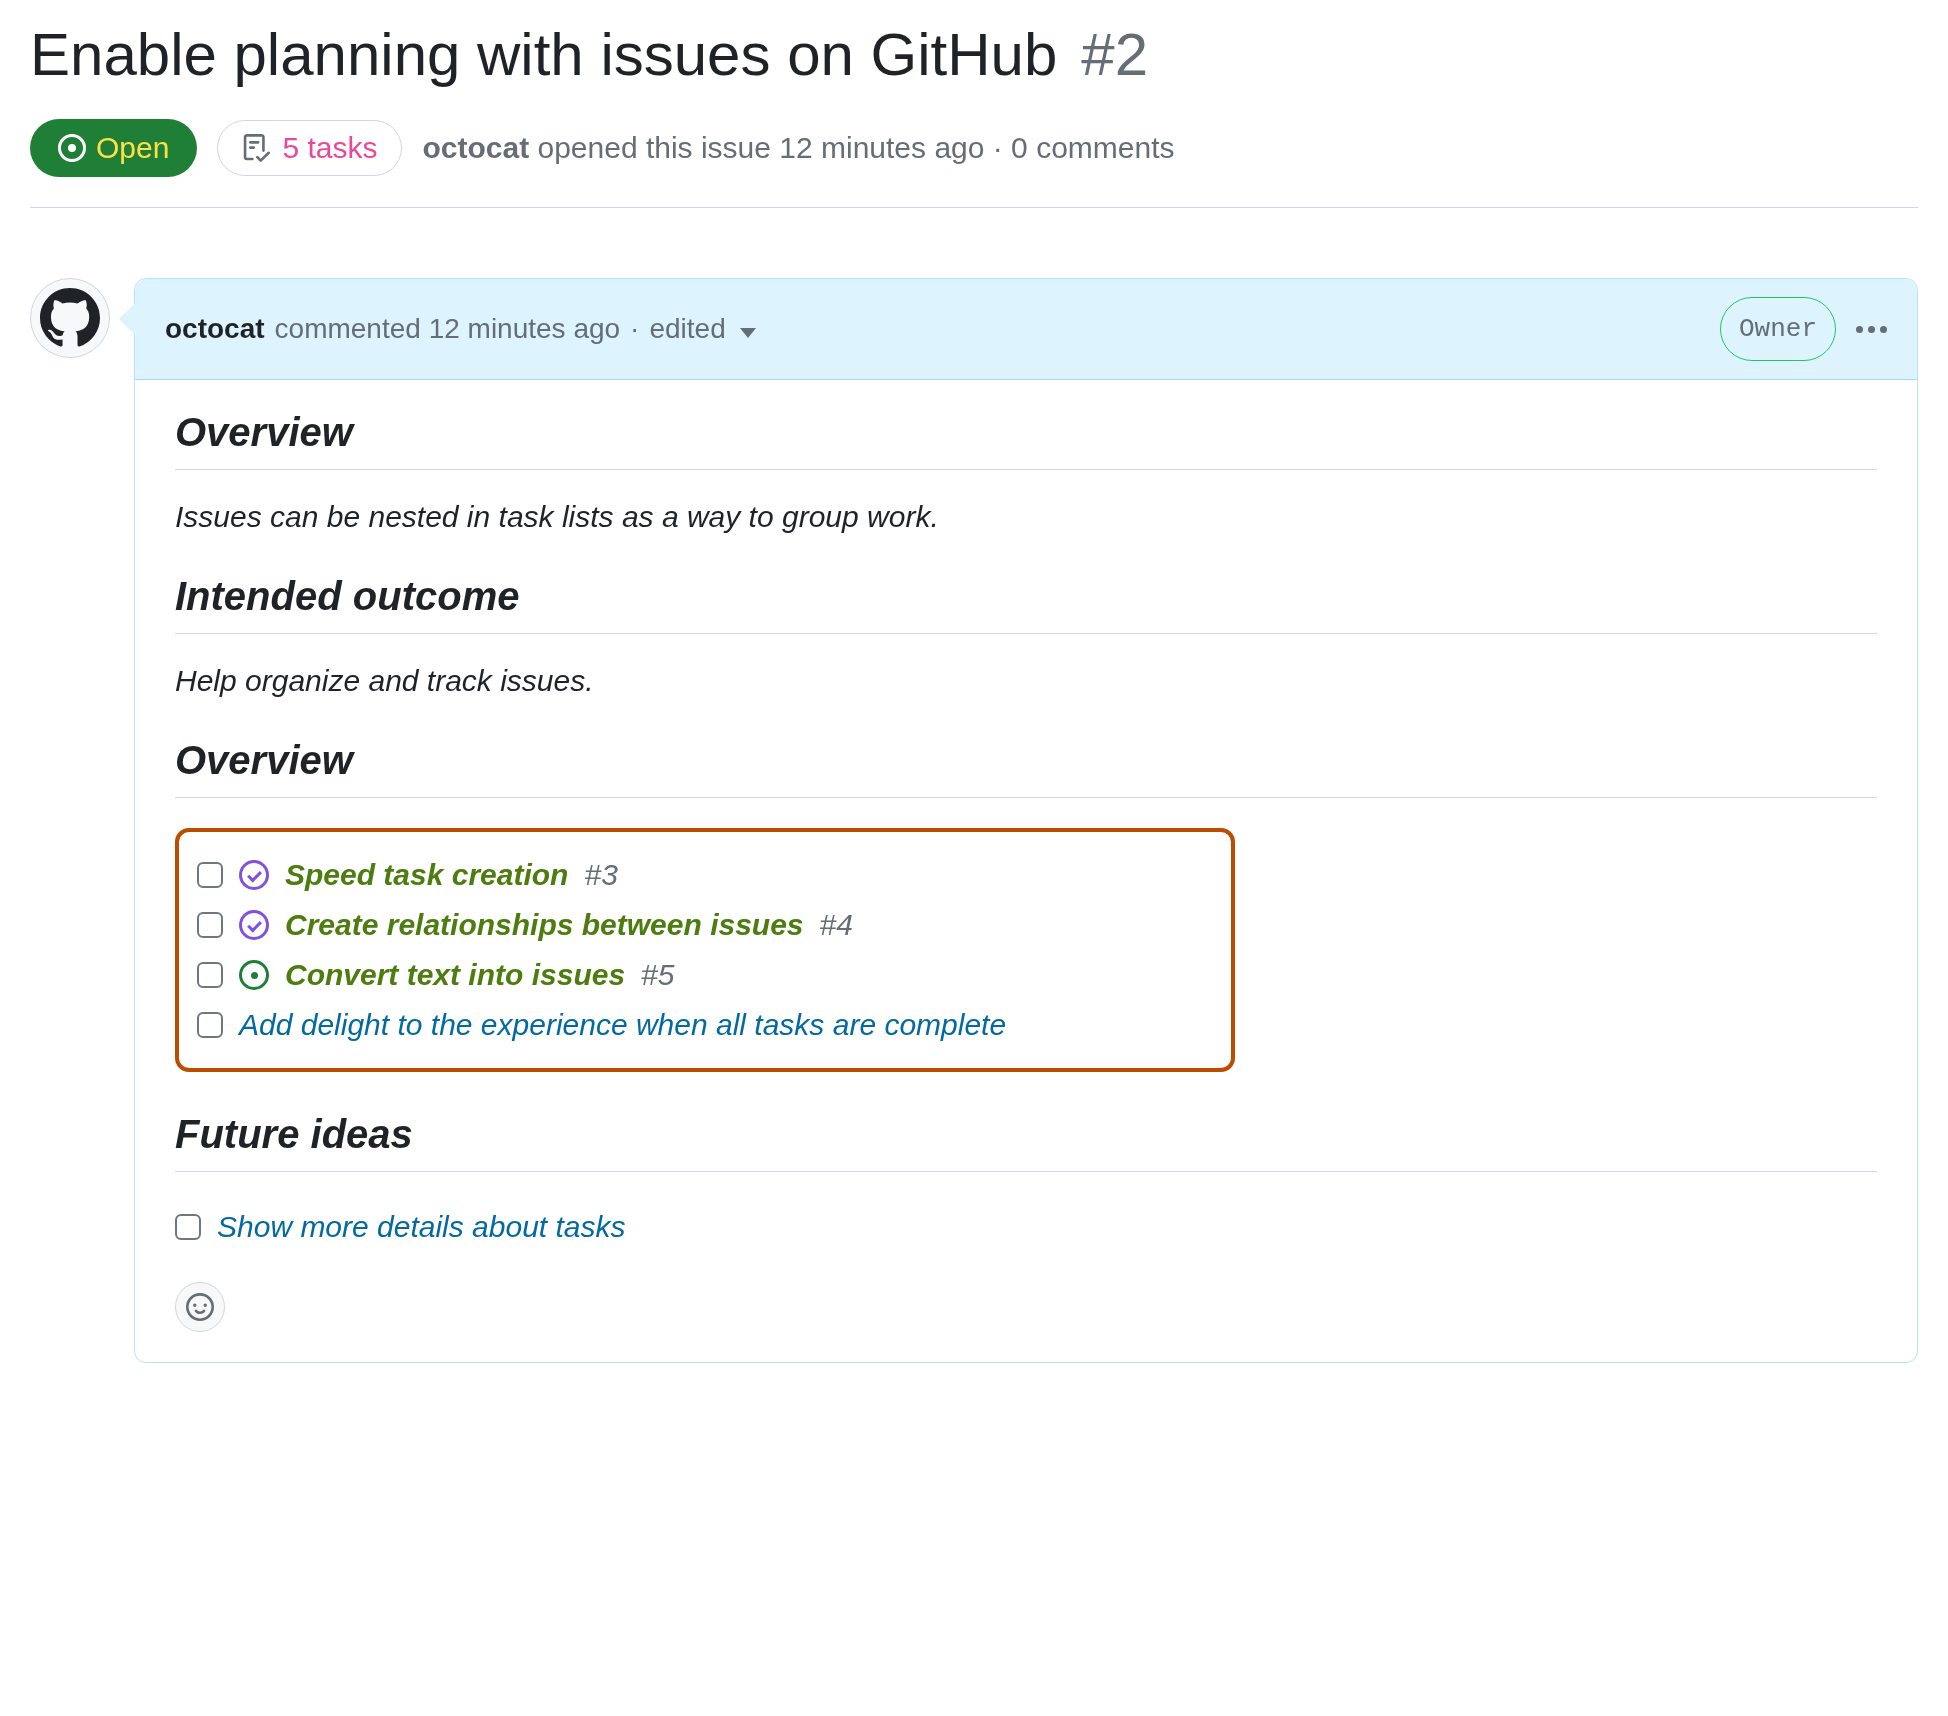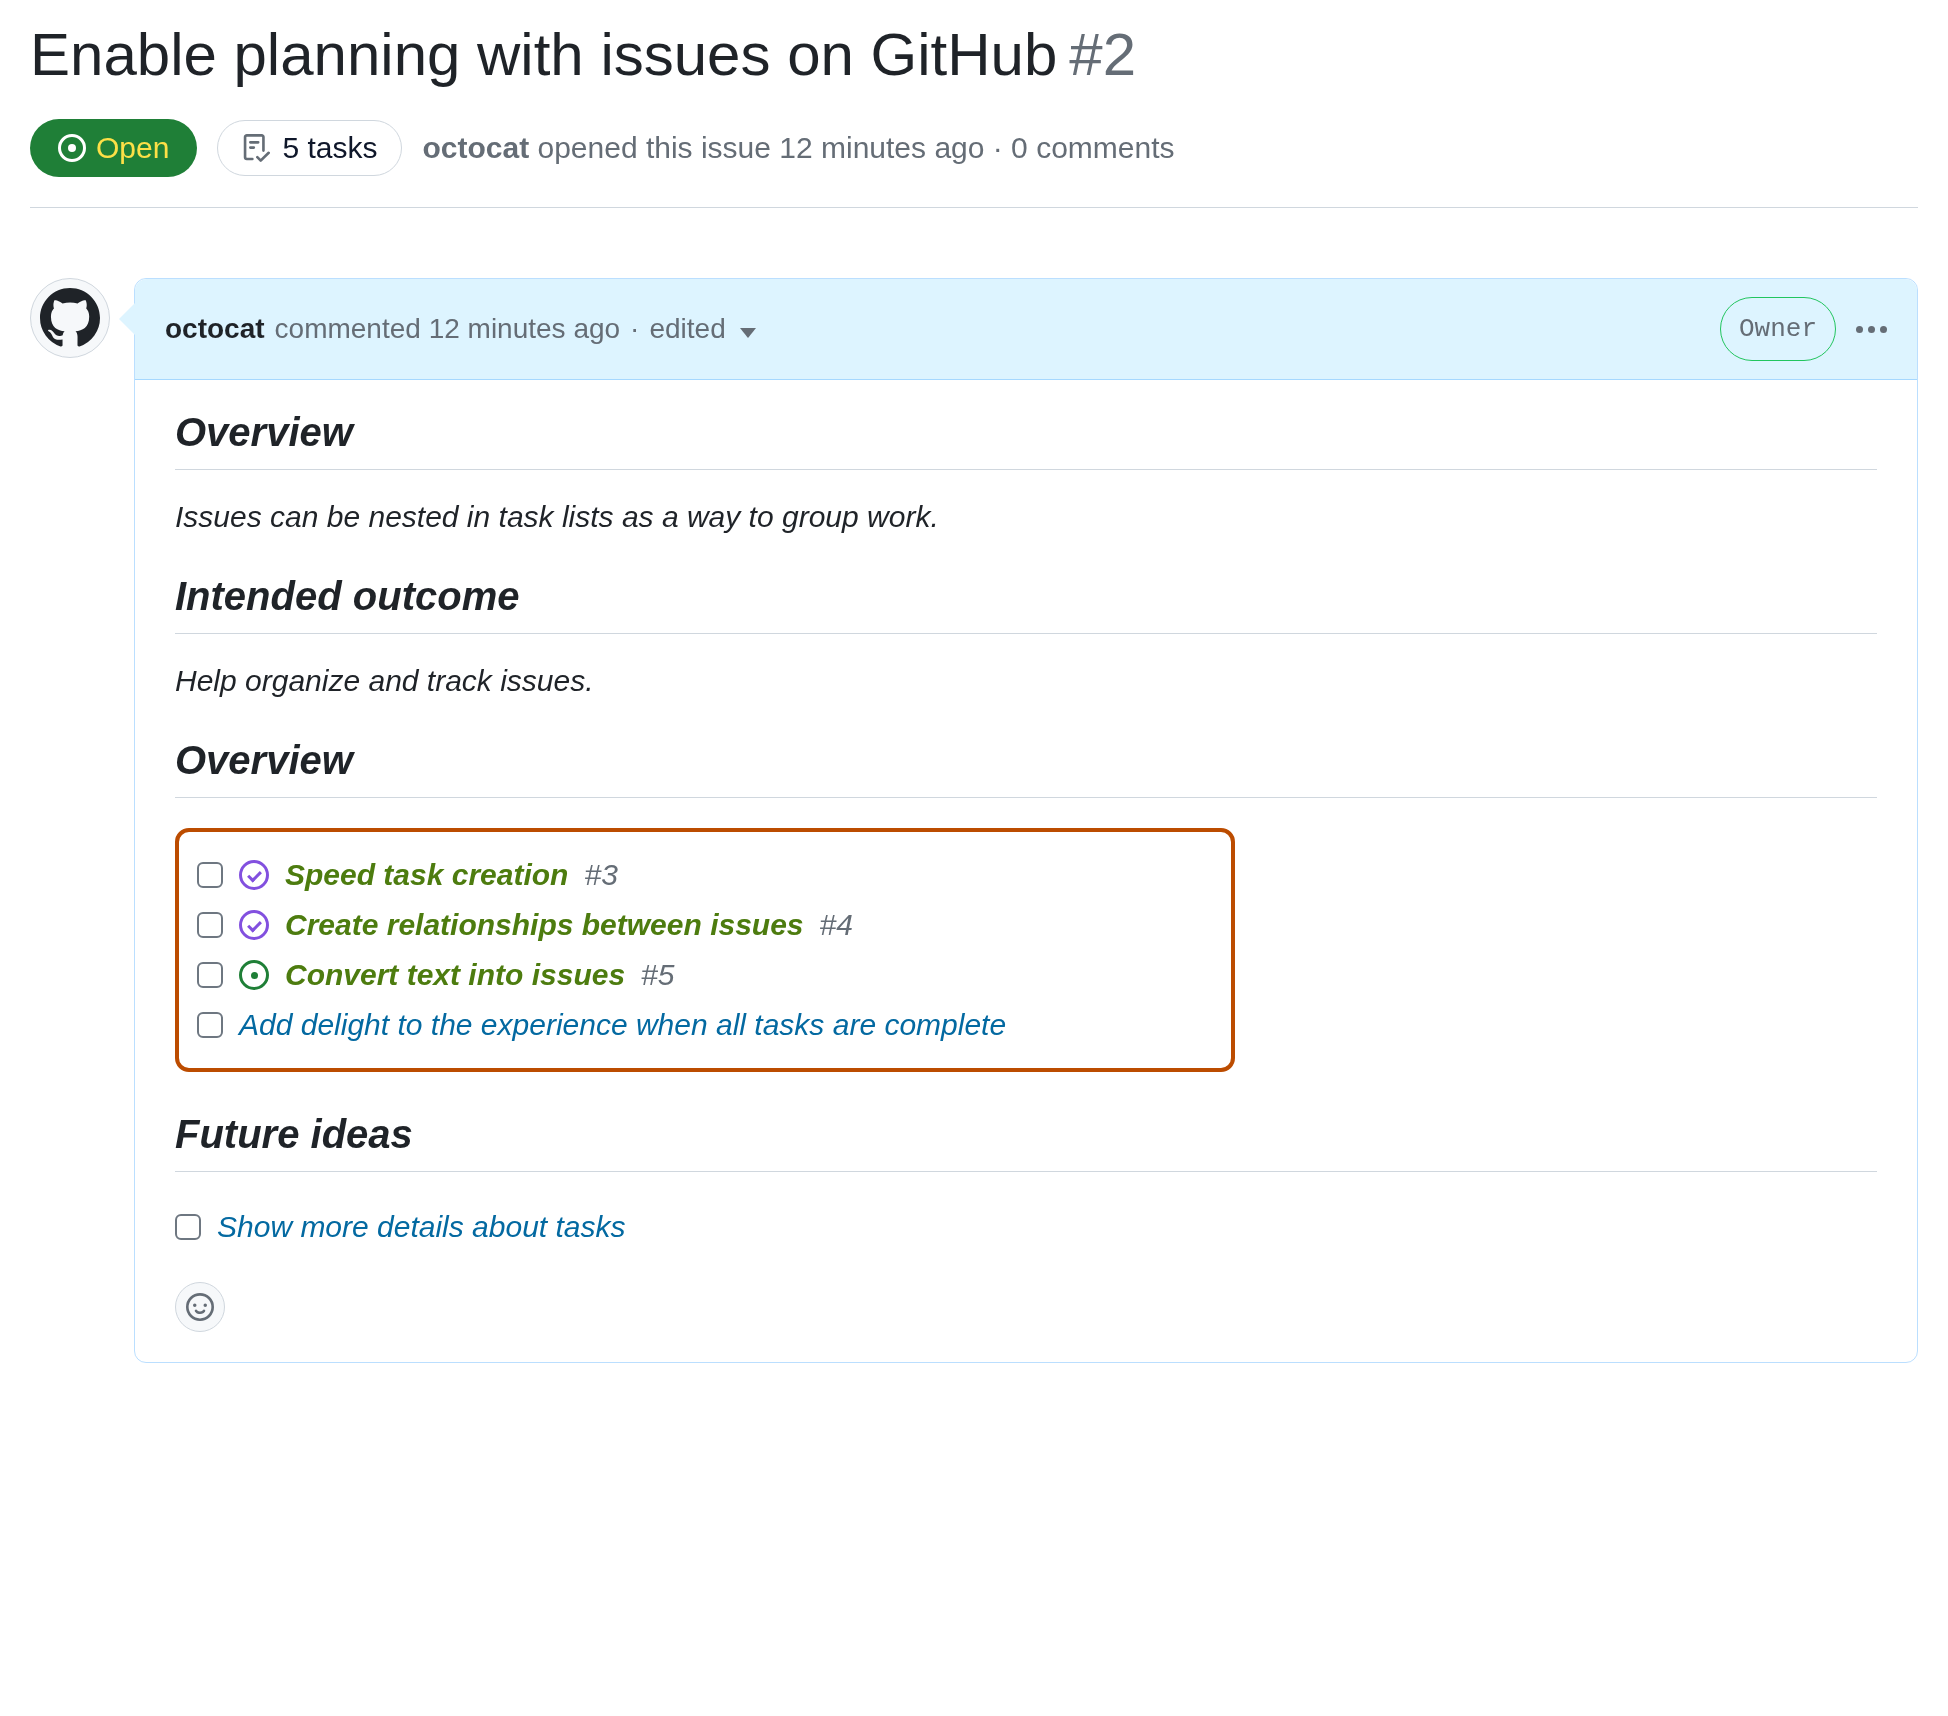--- a/index.html
+++ b/index.html
@@ -8,21 +8,21 @@
     color: #1f2328;
     background: #ffffff;
     padding: 20px 30px;
     font-size: 28px;
     width: 1948px;
   }
   .issue-header { margin-bottom: 20px; }
   .issue-title-row {
     display: flex;
     align-items: baseline;
-    gap: 12px;
+    gap: 24px;
     margin-bottom: 30px;
   }
   .issue-title {
     font-size: 60px;
     font-weight: 400;
     color: #1f2328;
   }
   .issue-number {
     font-size: 60px;
     font-weight: 300;
@@ -62,21 +62,21 @@
     background: #ffffff;
     border-radius: 50%;
   }
   .tasks-pill {
     display: inline-flex;
     align-items: center;
     gap: 12px;
     border: 1px solid #d0d7de;
     border-radius: 999px;
     padding: 10px 24px;
-    color: #0f172a;
+    color: #ec4899;
     font-size: 30px;
   }
   .meta-text {
     color: #656d76;
     font-size: 30px;
   }
   .meta-text .author {
     color: #656d76;
     font-weight: 600;
   }

